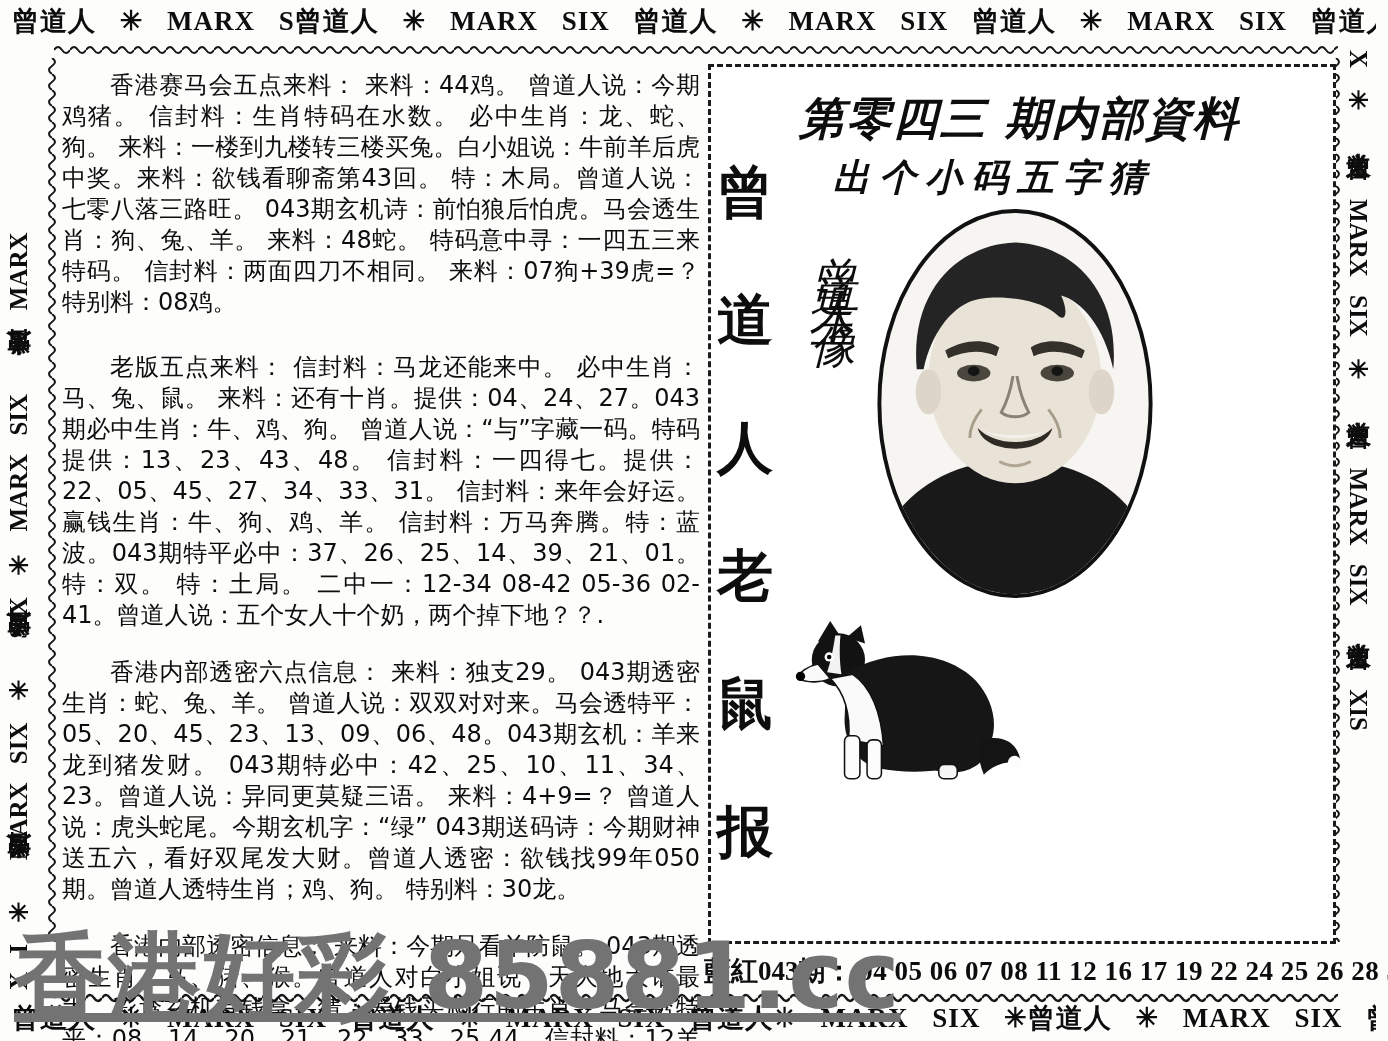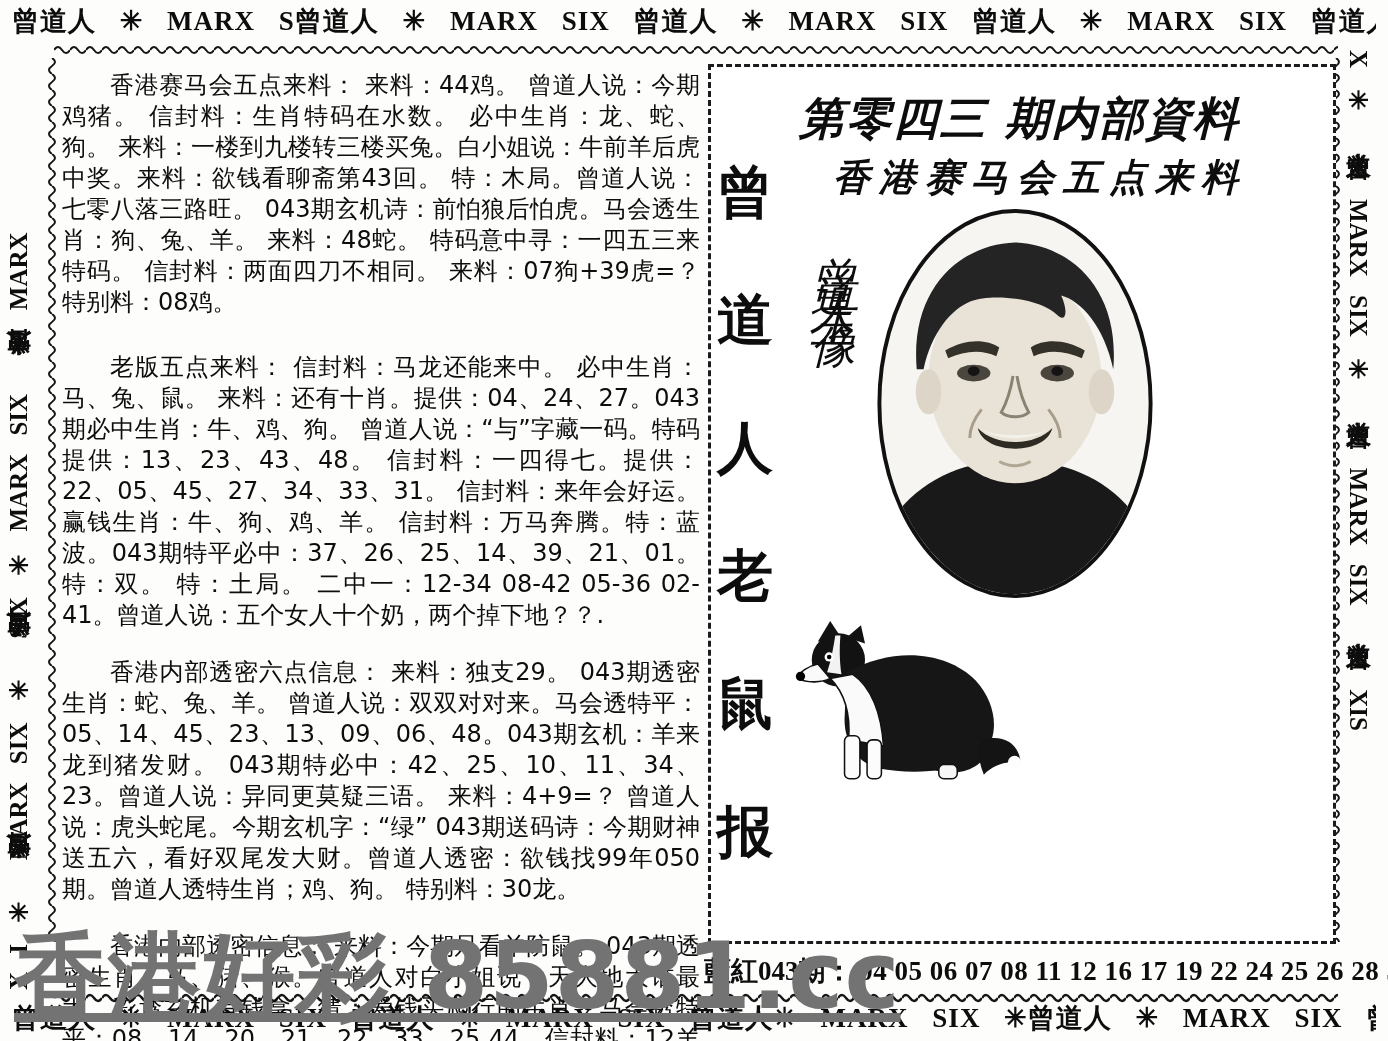--- a/index.html
+++ b/index.html
@@ -120,38 +120,38 @@
       <pattern id="wvv2" width="12" height="16" patternUnits="userSpaceOnUse">
     <path d="M6,0 Q12,4 6,8 Q0,12 6,16" fill="none" stroke="#161616" stroke-width="2"></path>
   </pattern>
     </defs>
   <rect width="100%" height="100%" fill="url(#wvv2)"></rect>
 </svg>
 
 <div class="tips-col">
   <p class="gap-lg">香港赛马会五点来料： 来料：44鸡。 曾道人说：今期鸡猪。 信封料：生肖特码在水数。 必中生肖：龙、蛇、狗。 来料：一楼到九楼转三楼买兔。白小姐说：牛前羊后虎中奖。来料：欲钱看聊斋第43回。 特：木局。曾道人说：七零八落三路旺。 043期玄机诗：前怕狼后怕虎。马会透生肖：狗、兔、羊。 来料：48蛇。 特码意中寻：一四五三来特码。 信封料：两面四刀不相同。 来料：07狗+39虎=？特别料：08鸡。</p>
   <p>老版五点来料： 信封料：马龙还能来中。 必中生肖：马、兔、鼠。 来料：还有十肖。提供：04、24、27。043期必中生肖：牛、鸡、狗。 曾道人说：“与”字藏一码。特码提供：13、23、43、48。 信封料：一四得七。提供：22、05、45、27、34、33、31。 信封料：来年会好运。 赢钱生肖：牛、狗、鸡、羊。 信封料：万马奔腾。特：蓝波。043期特平必中：37、26、25、14、39、21、01。 特：双。 特：土局。 二中一：12-34 08-42 05-36 02-41。曾道人说：五个女人十个奶，两个掉下地？？.</p>
-  <p>香港内部透密六点信息： 来料：独支29。 043期透密生肖：蛇、兔、羊。 曾道人说：双双对对来。马会透特平：05、14、45、23、13、09、06、48。043期玄机：羊来龙到猪发财。 043期特必中：42、25、10、11、34、23。曾道人说：异同更莫疑三语。 来料：4+9=？ 曾道人说：虎头蛇尾。今期玄机字：“绿” 043期送码诗：今期财神送五六，看好双尾发大财。曾道人透密：欲钱找99年050期。曾道人透特生肖；鸡、狗。 特别料：30龙。</p>
+  <p>香港内部透密六点信息： 来料：独支29。 043期透密生肖：蛇、兔、羊。 曾道人说：双双对对来。马会透特平：05、20、45、23、13、09、06、48。043期玄机：羊来龙到猪发财。 043期特必中：42、25、10、11、34、23。曾道人说：异同更莫疑三语。 来料：4+9=？ 曾道人说：虎头蛇尾。今期玄机字：“绿” 043期送码诗：今期财神送五六，看好双尾发大财。曾道人透密：欲钱找99年050期。曾道人透特生肖；鸡、狗。 特别料：30龙。</p>
   <p class="gap-lg">香港内部透密信息： 来料：今期只看羊防鼠。 043期透密生肖：马、猪、猴。曾道人对白小姐说：天大地大谁最大，彩透玄机有钱拿。猜：爱钱买爬行的生肖。马会透特平：08、14、20、21、22、33、25 44。信封料：12羊+04狗=？？？ 曾道人说：三更半月来找吃,定二来三五不准。 043期特必中：32、04、23、10、44、46、35、38。 来料：1+5=？今期玄机字：杀。043期送码诗：出个小码五字猜。 马会料：五湖四海合起数。有钱料：三五到必发财。曾道人透特生肖；猴虎牛。特别料：11马。</p>
 
 </div>
 
 <div class="panel">
   <div class="panel-inner">
     <div class="side-title">
         <span>曾</span>
         <span>道</span>
         <span>人</span>
         <span>老</span>
         <span>鼠</span>
         <span>报</span>
       </div>
     <div class="panel-main">
       <div class="issue-title">第零四三 期内部資料</div>
-      <div class="zodiac-subtitle">香港赛马会五点来料</div>
+      <div class="zodiac-subtitle">出个小码五字猜</div>
       <div class="mid-row">
         <div class="portrait-caption">曾道人玉像</div>
         <svg width="288" height="398" viewBox="0 0 290 405" aria-hidden="true">
           <ellipse cx="145" cy="200" rx="138" ry="196" fill="#f7f5f1" stroke="#111" stroke-width="4"></ellipse>
           <clipPath id="ovalClip">
               <ellipse cx="145" cy="200" rx="136" ry="194"></ellipse>
             </clipPath>
           <g clip-path="url(#ovalClip)">
             <path d="M10,405 L10,332 C40,282 85,258 145,258 C205,258 250,282 280,332 L280,405 Z" fill="#191919"></path>
             <rect x="113" y="226" width="64" height="48" fill="#d9d2c6"></rect>

